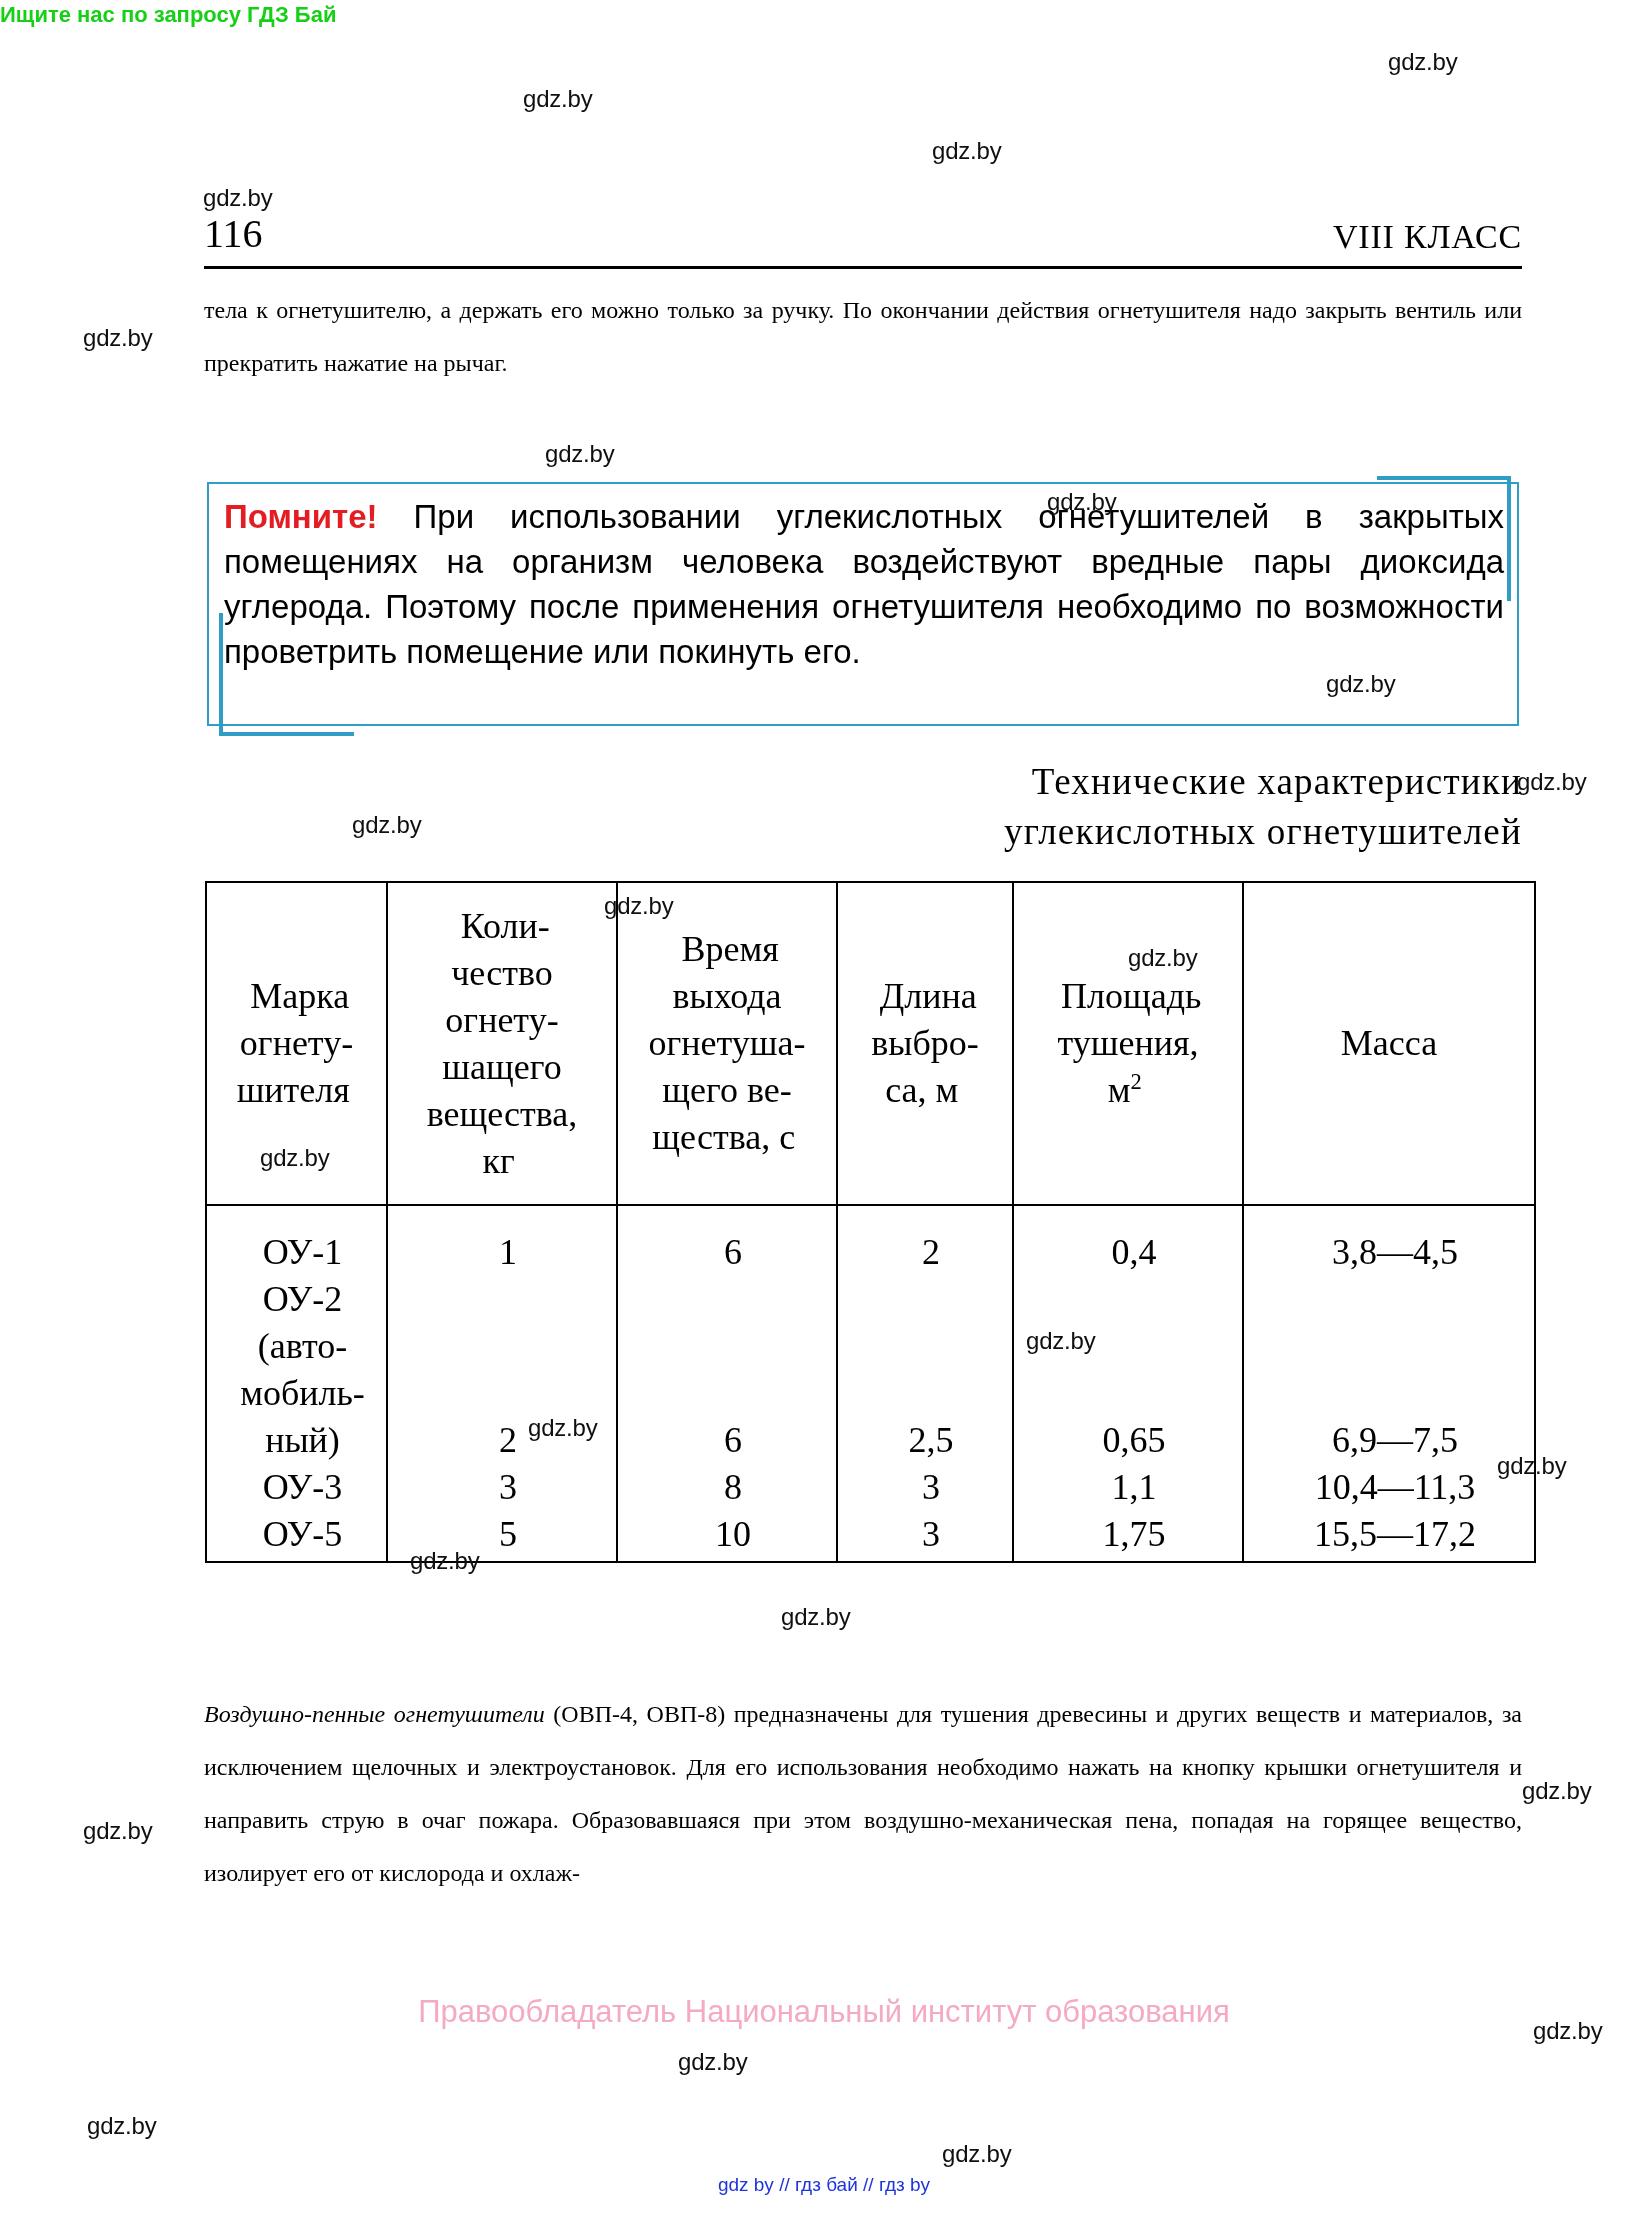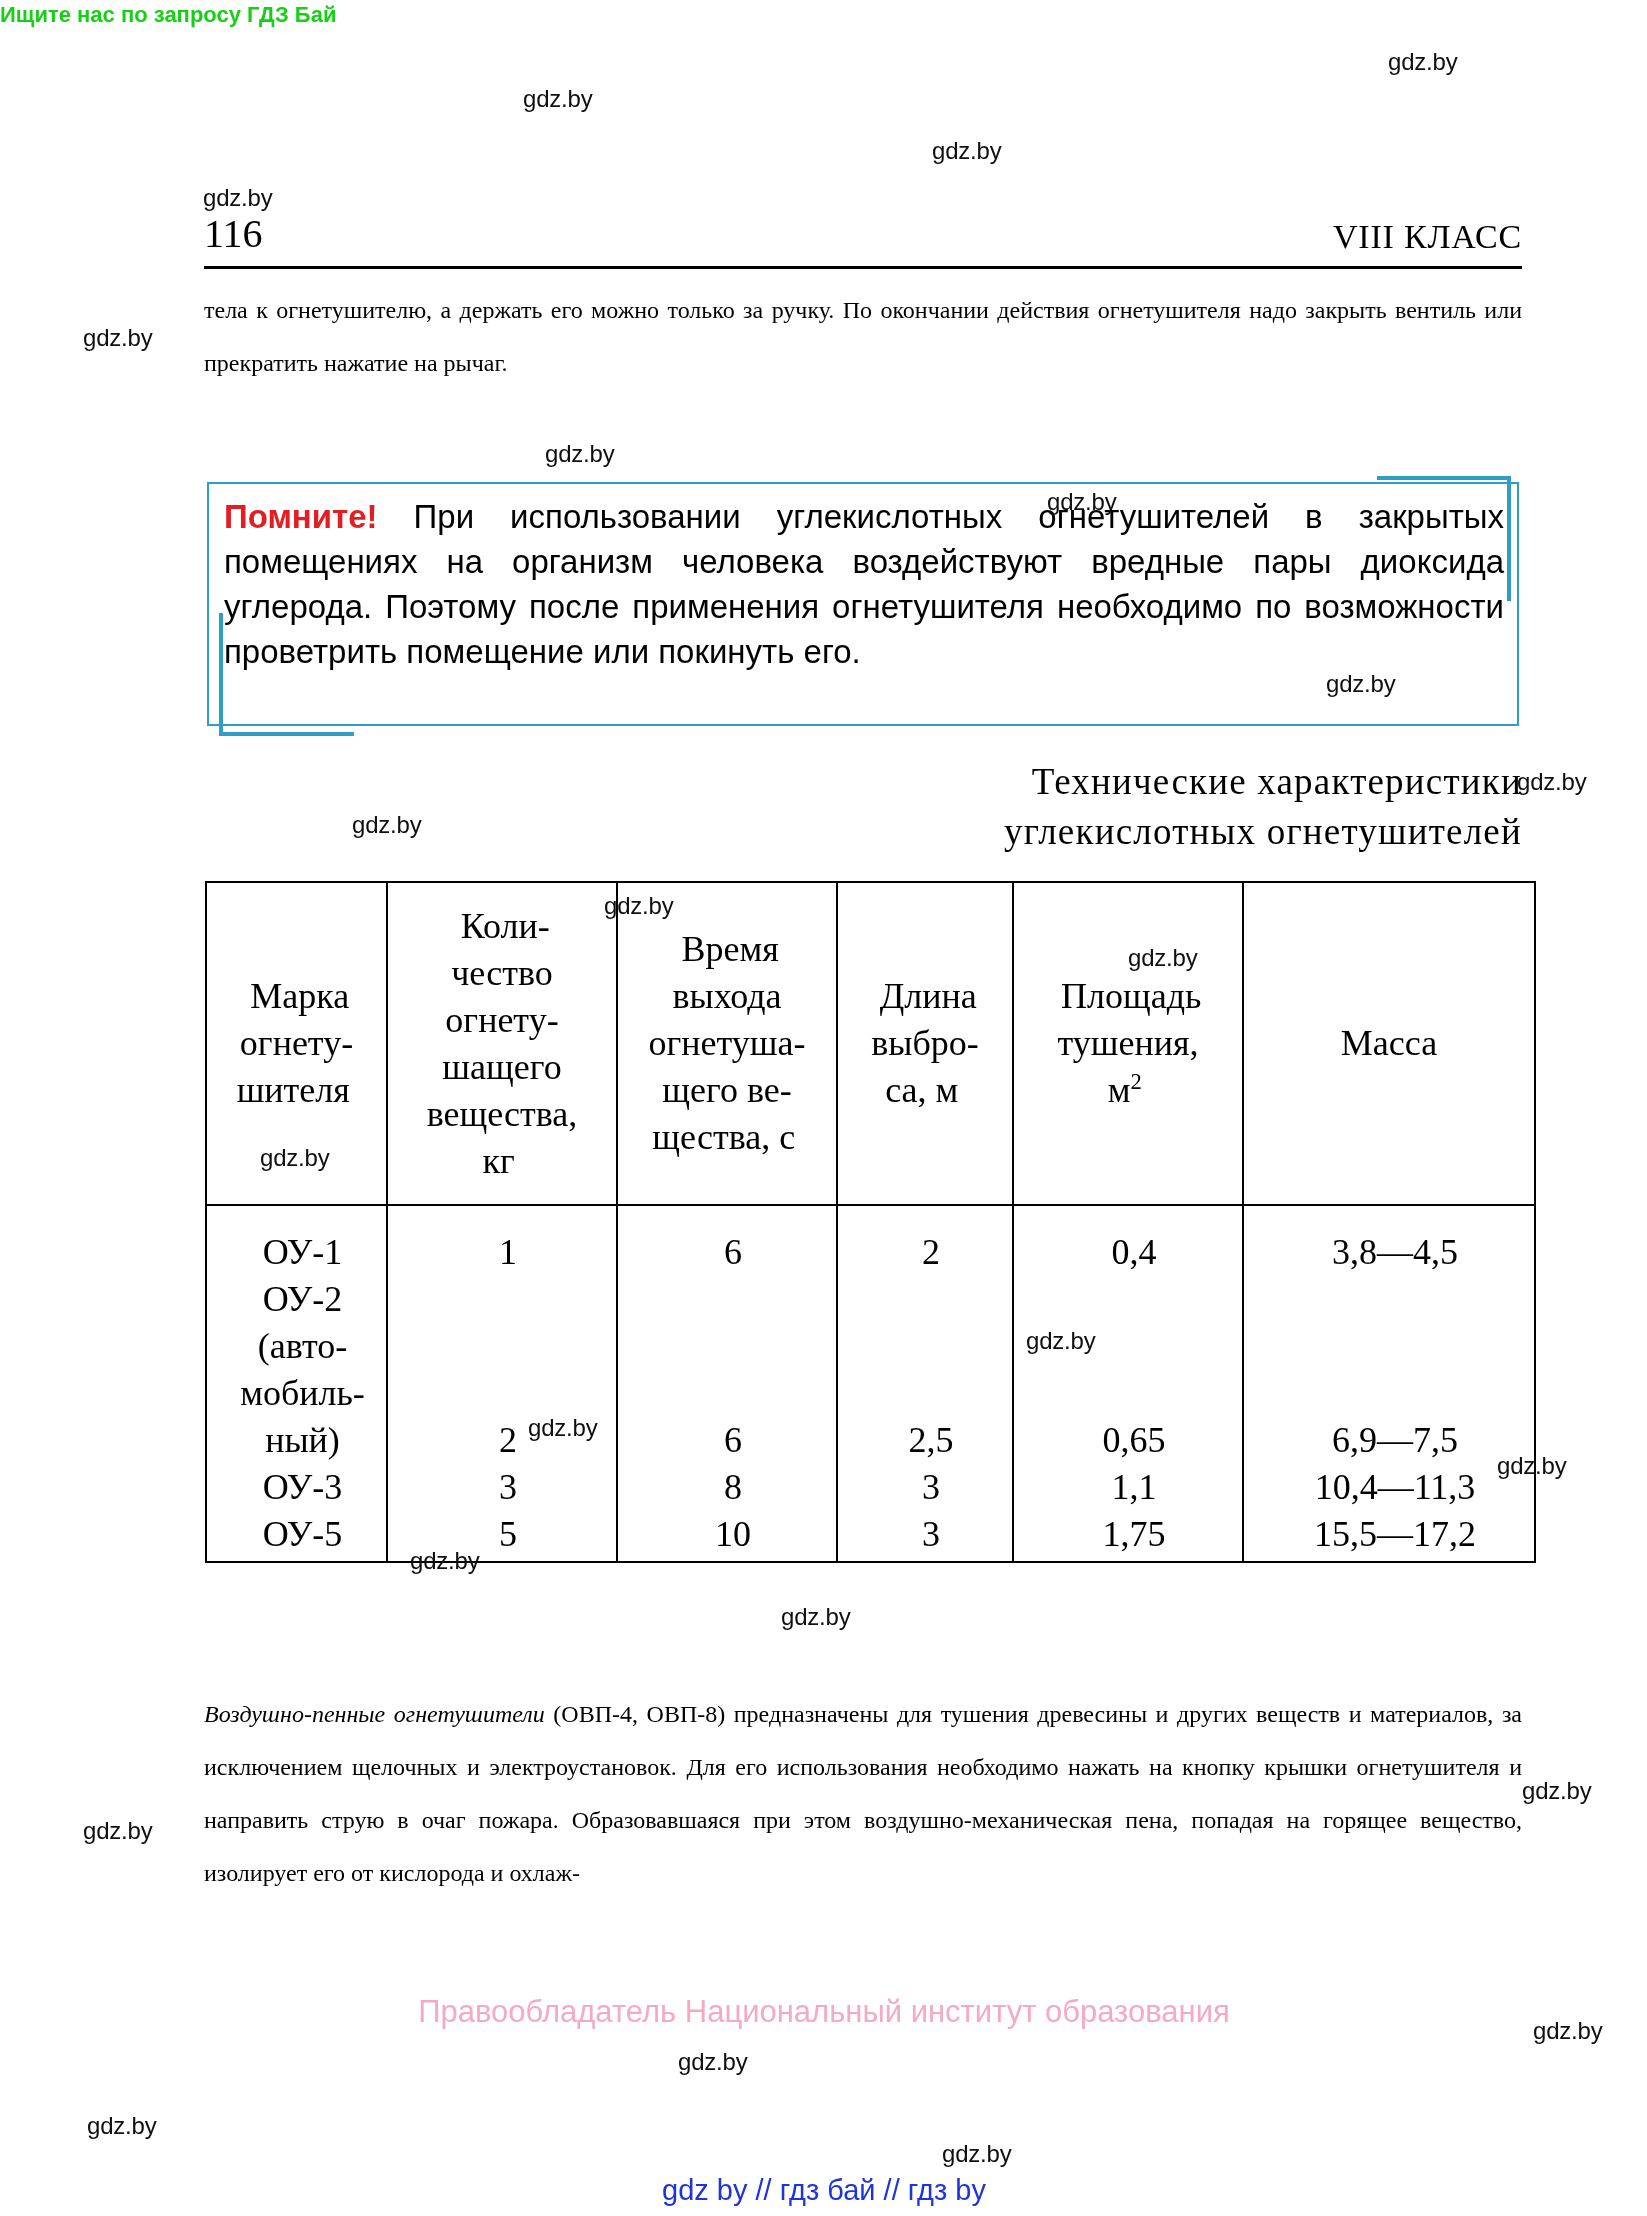--- a/index.html
+++ b/index.html
@@ -54,21 +54,21 @@
     z-index: 6;
   }
 
   .footer-links {
     position: absolute;
     top: 2174px;
     left: 0;
     width: 1648px;
     text-align: center;
     font-family: "Liberation Sans", sans-serif;
-    font-size: 29px;
+    font-size: 19px;
     color: #1f35d8;
     white-space: nowrap;
     z-index: 6;
   }
 
   
   .page-head {
     position: absolute;
     top: 211px;
     left: 204px;

